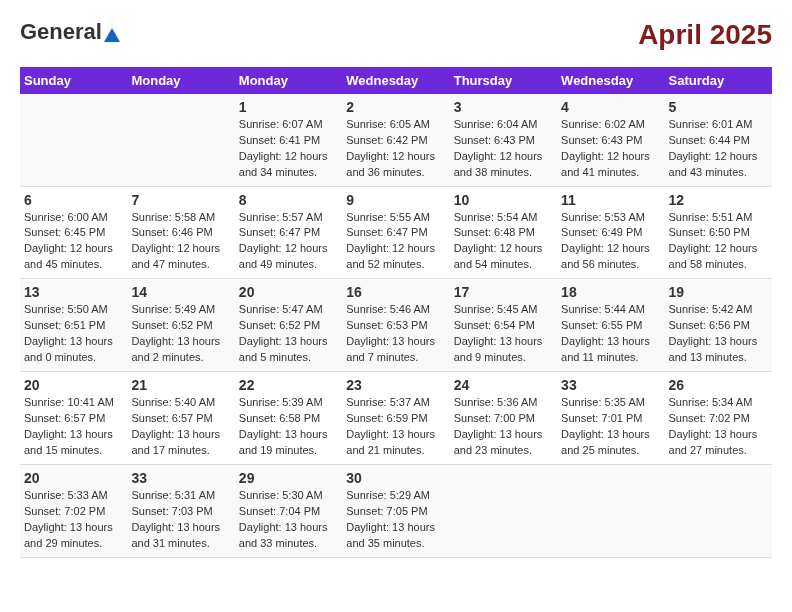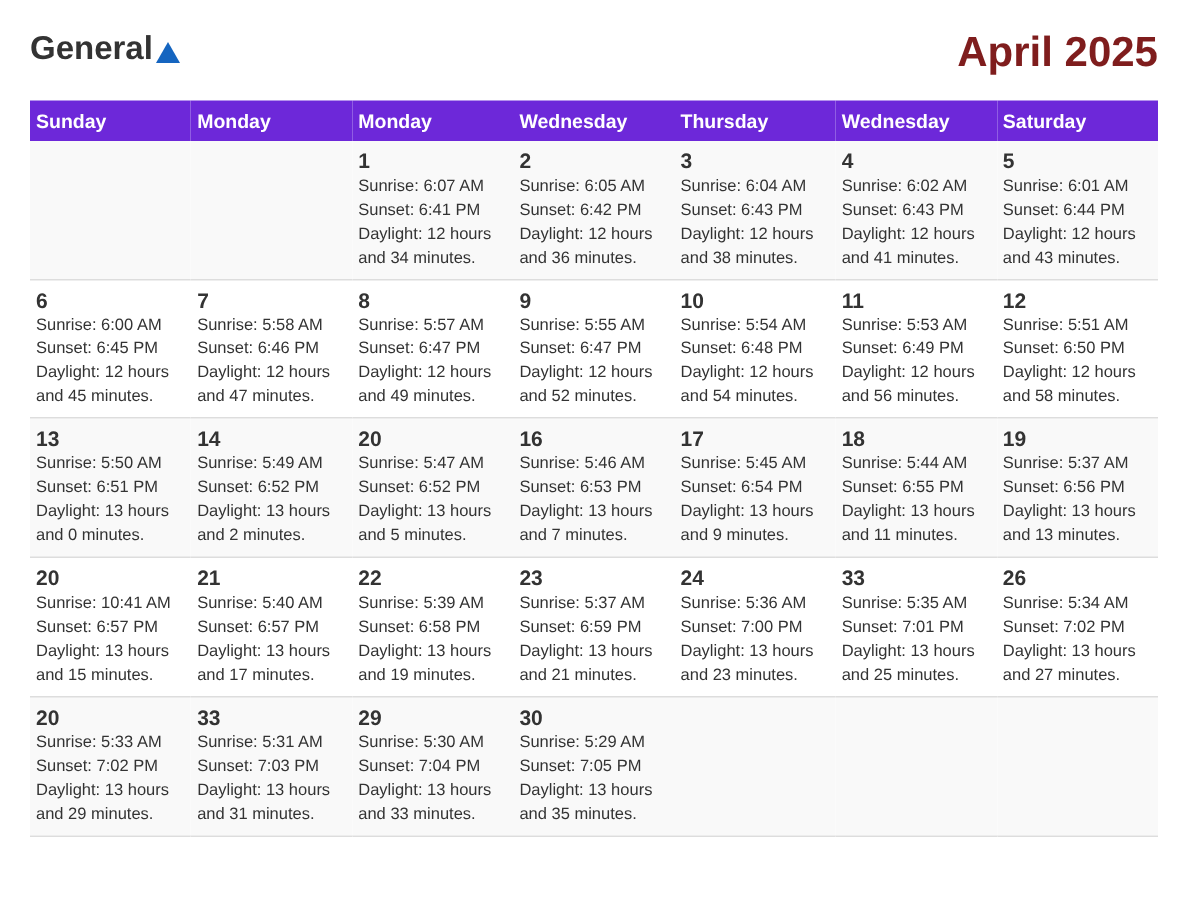--- a/index.html
+++ b/index.html
@@ -251,21 +251,21 @@
         </td>
         <td>
           <span class="day-number">18</span>
           <div class="day-info">Sunrise: 5:44 AM
 Sunset: 6:55 PM
 Daylight: 13 hours
 and 11 minutes.</div>
         </td>
         <td>
           <span class="day-number">19</span>
-          <div class="day-info">Sunrise: 5:37 AM
+          <div class="day-info">Sunrise: 5:42 AM
 Sunset: 6:56 PM
 Daylight: 13 hours
 and 13 minutes.</div>
         </td>
       </tr>
       <tr>
         <td>
           <span class="day-number">20</span>
           <div class="day-info">Sunrise: 10:41 AM
 Sunset: 6:57 PM

